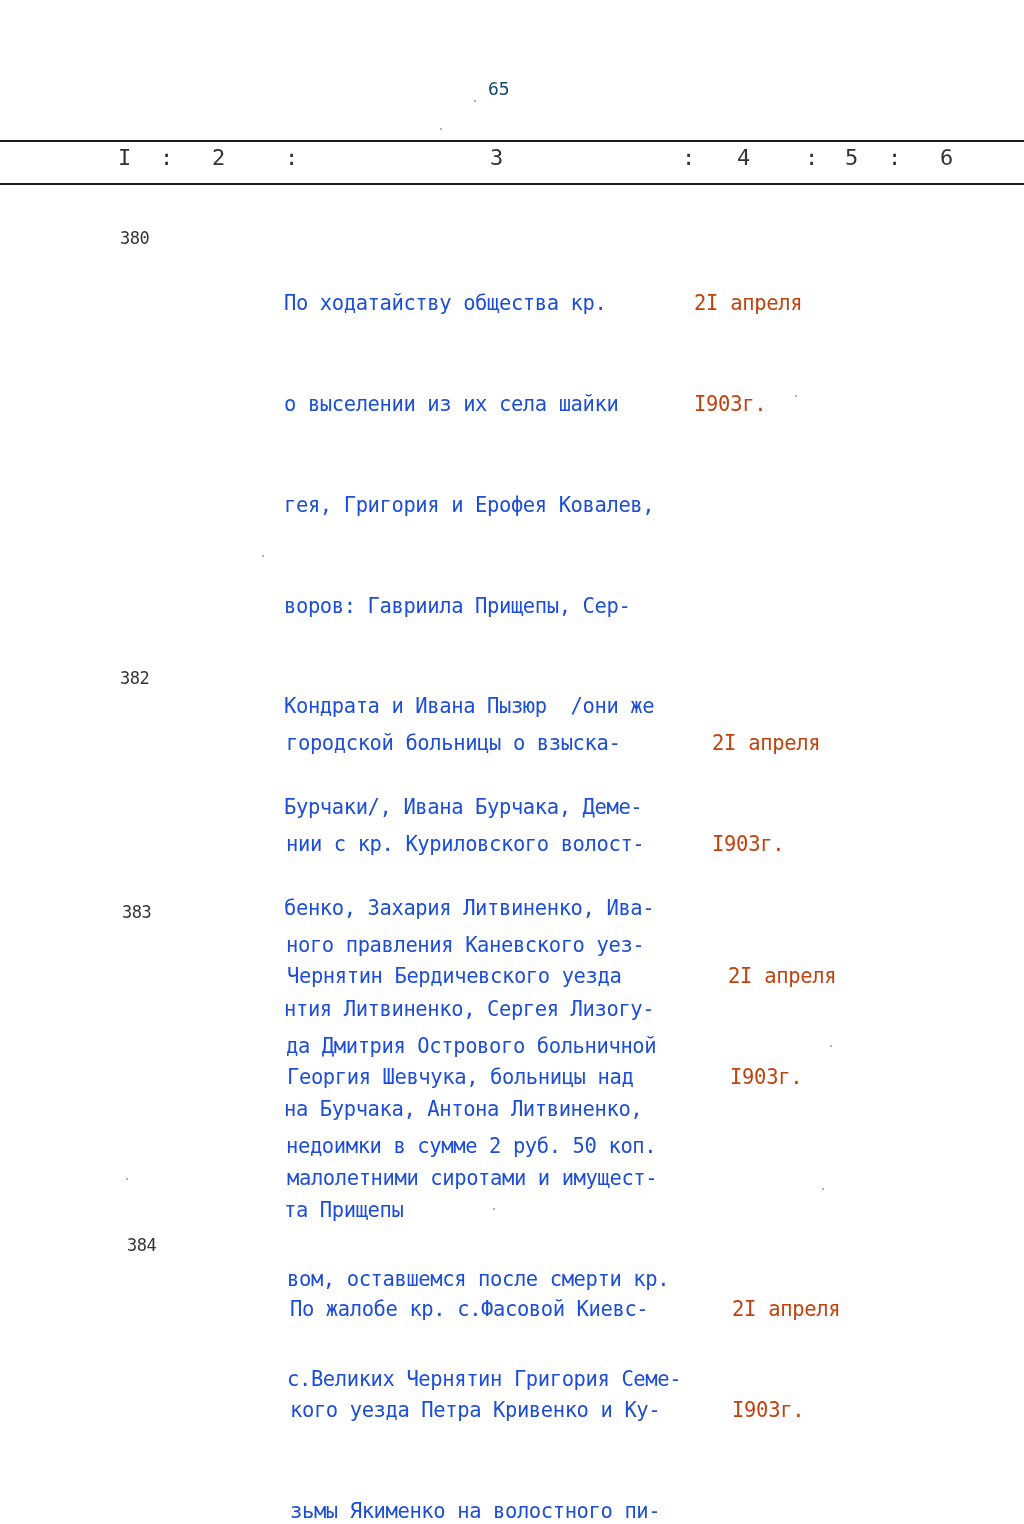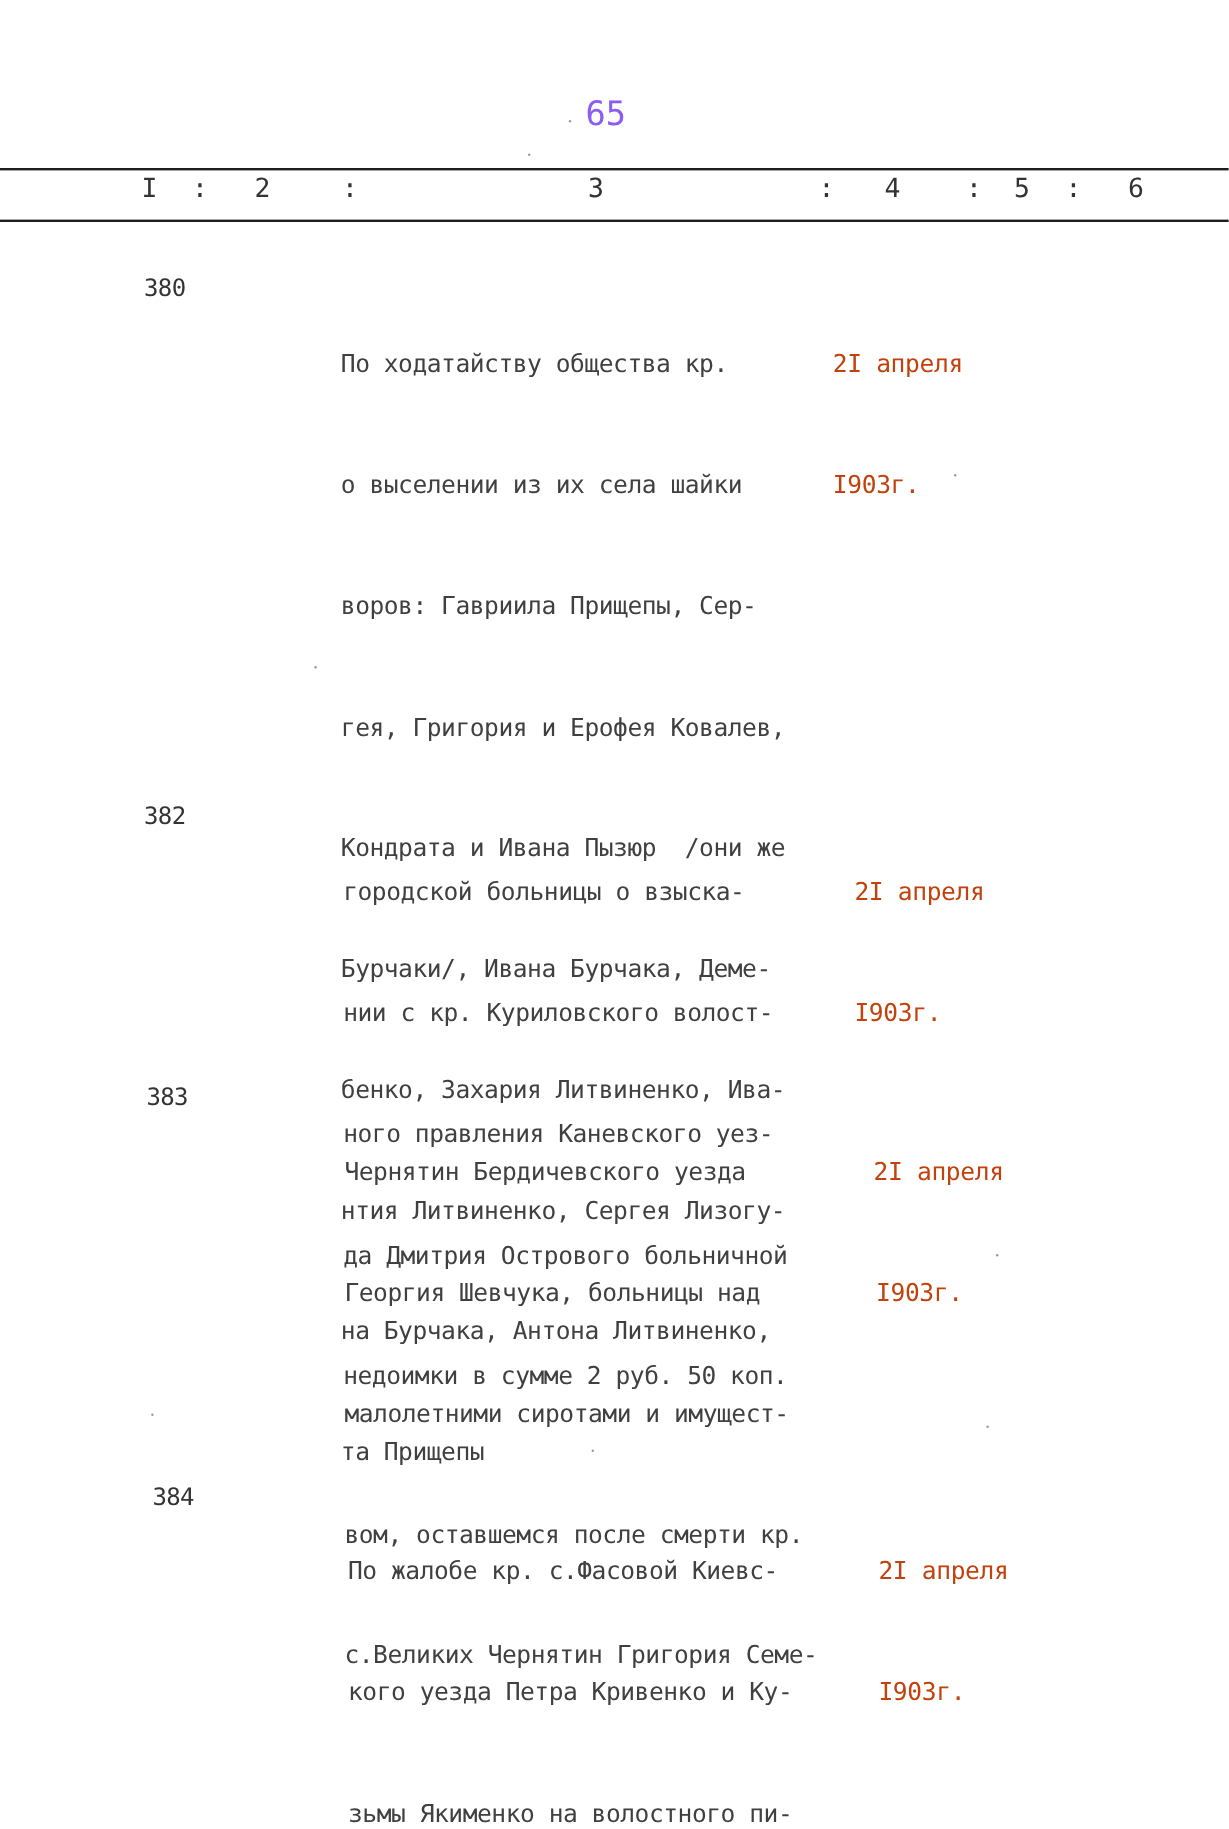--- a/index.html
+++ b/index.html
@@ -6,35 +6,35 @@
     body {
       width: 1024px; height: 1524px;
       background: #ffffff;
       position: relative;
       overflow: hidden;
       font-family: "DejaVu Sans Mono", "Liberation Mono", monospace;
       color: #2b2b2b;
     }
     .page-number {
       position: absolute; left: 488px; top: 78px;
-      font-size: 28px; color: #8b5cf6;
+      font-size: 18px; color: #0c4a6e;
     }
     .rule {
       position: absolute; left: 0; width: 1024px; height: 2px; background: #1e1e1e;
     }
     .rule.top { top: 140px; }
     .rule.bottom { top: 183px; }
     .hdr {
       position: absolute; top: 145px; font-size: 22px; color: #333;
     }
     .entry-num {
-      position: absolute; font-size: 20px; color: #333; letter-spacing: -0.5px;
+      position: absolute; font-size: 17px; color: #333; letter-spacing: -0.5px;
     }
     .entry-text {
-      position: absolute; font-size: 20.5px; line-height: 33.6px; color: #404040;
+      position: absolute; font-size: 20.5px; line-height: 33.6px; color: #1d4ed8;
       white-space: pre; letter-spacing: -0.4px;
     }
     .entry-date {
       position: absolute; font-size: 20.5px; line-height: 33.6px; color: #c2410c;
       white-space: pre; letter-spacing: -0.3px;
     }
     .speck { position: absolute; width: 2px; height: 2px; background: #999; border-radius: 1px; }
   </style>
 </head>
 <body>
@@ -54,22 +54,22 @@
 <div class="hdr" style="left:805px">:</div>
 <div class="hdr" style="left:845px">5</div>
 <div class="hdr" style="left:888px">:</div>
 <div class="hdr" style="left:940px">6</div>
 
 <div>
   <div class="entry-num" style="left:120px;top:228px">380</div>
   <div class="entry-text" style="left:284px;top:220px">
     <div>По ходатайству общества кр.</div>
     <div>о выселении из их села шайки</div>
+    <div>гея, Григория и Ерофея Ковалев,</div>
     <div>воров: Гавриила Прищепы, Сер-</div>
-    <div>гея, Григория и Ерофея Ковалев,</div>
     <div>Кондрата и Ивана Пызюр  /они же</div>
     <div>Бурчаки/, Ивана Бурчака, Деме-</div>
     <div>бенко, Захария Литвиненко, Ива-</div>
     <div>нтия Литвиненко, Сергея Лизогу-</div>
     <div>на Бурчака, Антона Литвиненко,</div>
     <div>та Прищепы</div>
   </div>
   <div class="entry-date" style="left:694px;top:220px">
     <div>2I апреля</div>
     <div>I903г.</div>

